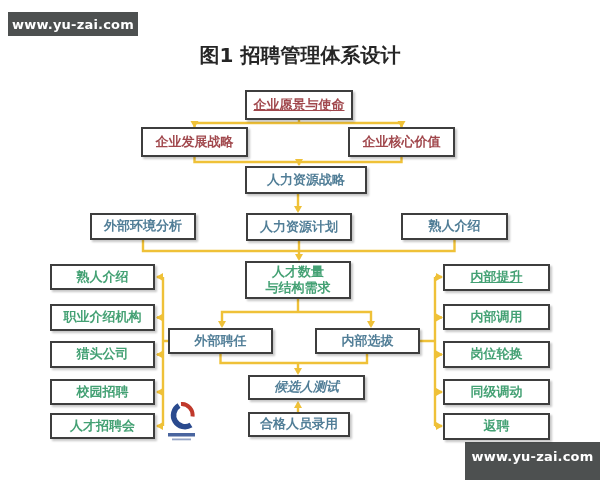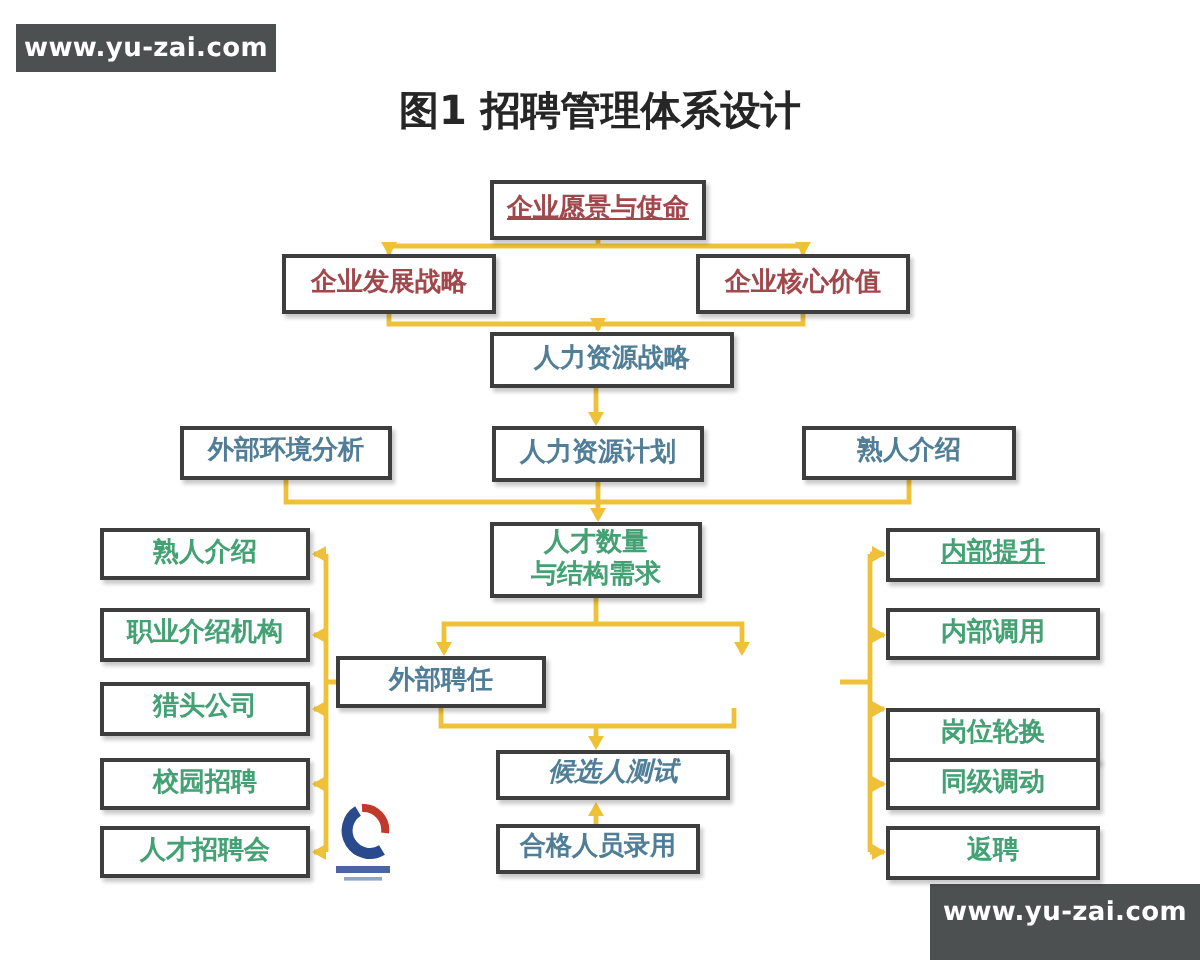--- a/index.html
+++ b/index.html
@@ -33,21 +33,21 @@
   #b-int{left:315px;top:328px;width:105px;height:26px;}
   #b-cand{left:248px;top:375px;width:117px;height:25px;font-style:italic;}
   #b-hire{left:248px;top:412px;width:102px;height:25px;text-align:right;}
   #b-friend{left:50px;top:264px;width:105px;height:26px;}
   #b-agency{left:50px;top:304px;width:105px;height:27px;}
   #b-headhunt{left:50px;top:341px;width:105px;height:27px;}
   #b-campus{left:50px;top:379px;width:105px;height:26px;}
   #b-jobfair{left:50px;top:413px;width:105px;height:26px;}
   #b-promote{left:443px;top:264px;width:107px;height:27px;text-decoration:underline;}
   #b-transfer{left:443px;top:304px;width:107px;height:26px;}
-  #b-rotate{left:443px;top:354px;width:107px;height:27px;}
+  #b-rotate{left:443px;top:341px;width:107px;height:27px;}
   #b-peer{left:443px;top:379px;width:107px;height:26px;}
   #b-rehire{left:443px;top:413px;width:107px;height:27px;}
   .logo{position:absolute;left:164px;top:402px;z-index:2;}
 </style>
 </head>
 <body>
 
 <div class="canvas">
 
   <div class="wm wm-top">www.yu-zai.com</div>
@@ -94,20 +94,21 @@
   <div class="node red" id="b-core">企业核心价值</div>
   <div class="node blue" id="b-hrstr">人力资源战略</div>
   <div class="node blue" id="b-env">外部环境分析</div>
   <div class="node blue" id="b-hrplan">人力资源计划</div>
   <div class="node blue" id="b-job">熟人介绍</div>
   <div class="node green" id="b-need">
     <span>人才数量</span>
     <span>与结构需求</span>
   </div>
   <div class="node blue" id="b-ext">外部聘任</div>
+  <div class="node blue" id="b-int">内部选拔</div>
   <div class="node blue" id="b-cand">候选人测试</div>
   <div class="node blue" id="b-hire">合格人员录用</div>
   <div class="node green" id="b-friend">熟人介绍</div>
   <div class="node green" id="b-agency">职业介绍机构</div>
   <div class="node green" id="b-headhunt">猎头公司</div>
   <div class="node green" id="b-campus">校园招聘</div>
   <div class="node green" id="b-jobfair">人才招聘会</div>
   <div class="node green" id="b-promote">内部提升</div>
   <div class="node green" id="b-transfer">内部调用</div>
   <div class="node green" id="b-rotate">岗位轮换</div>

